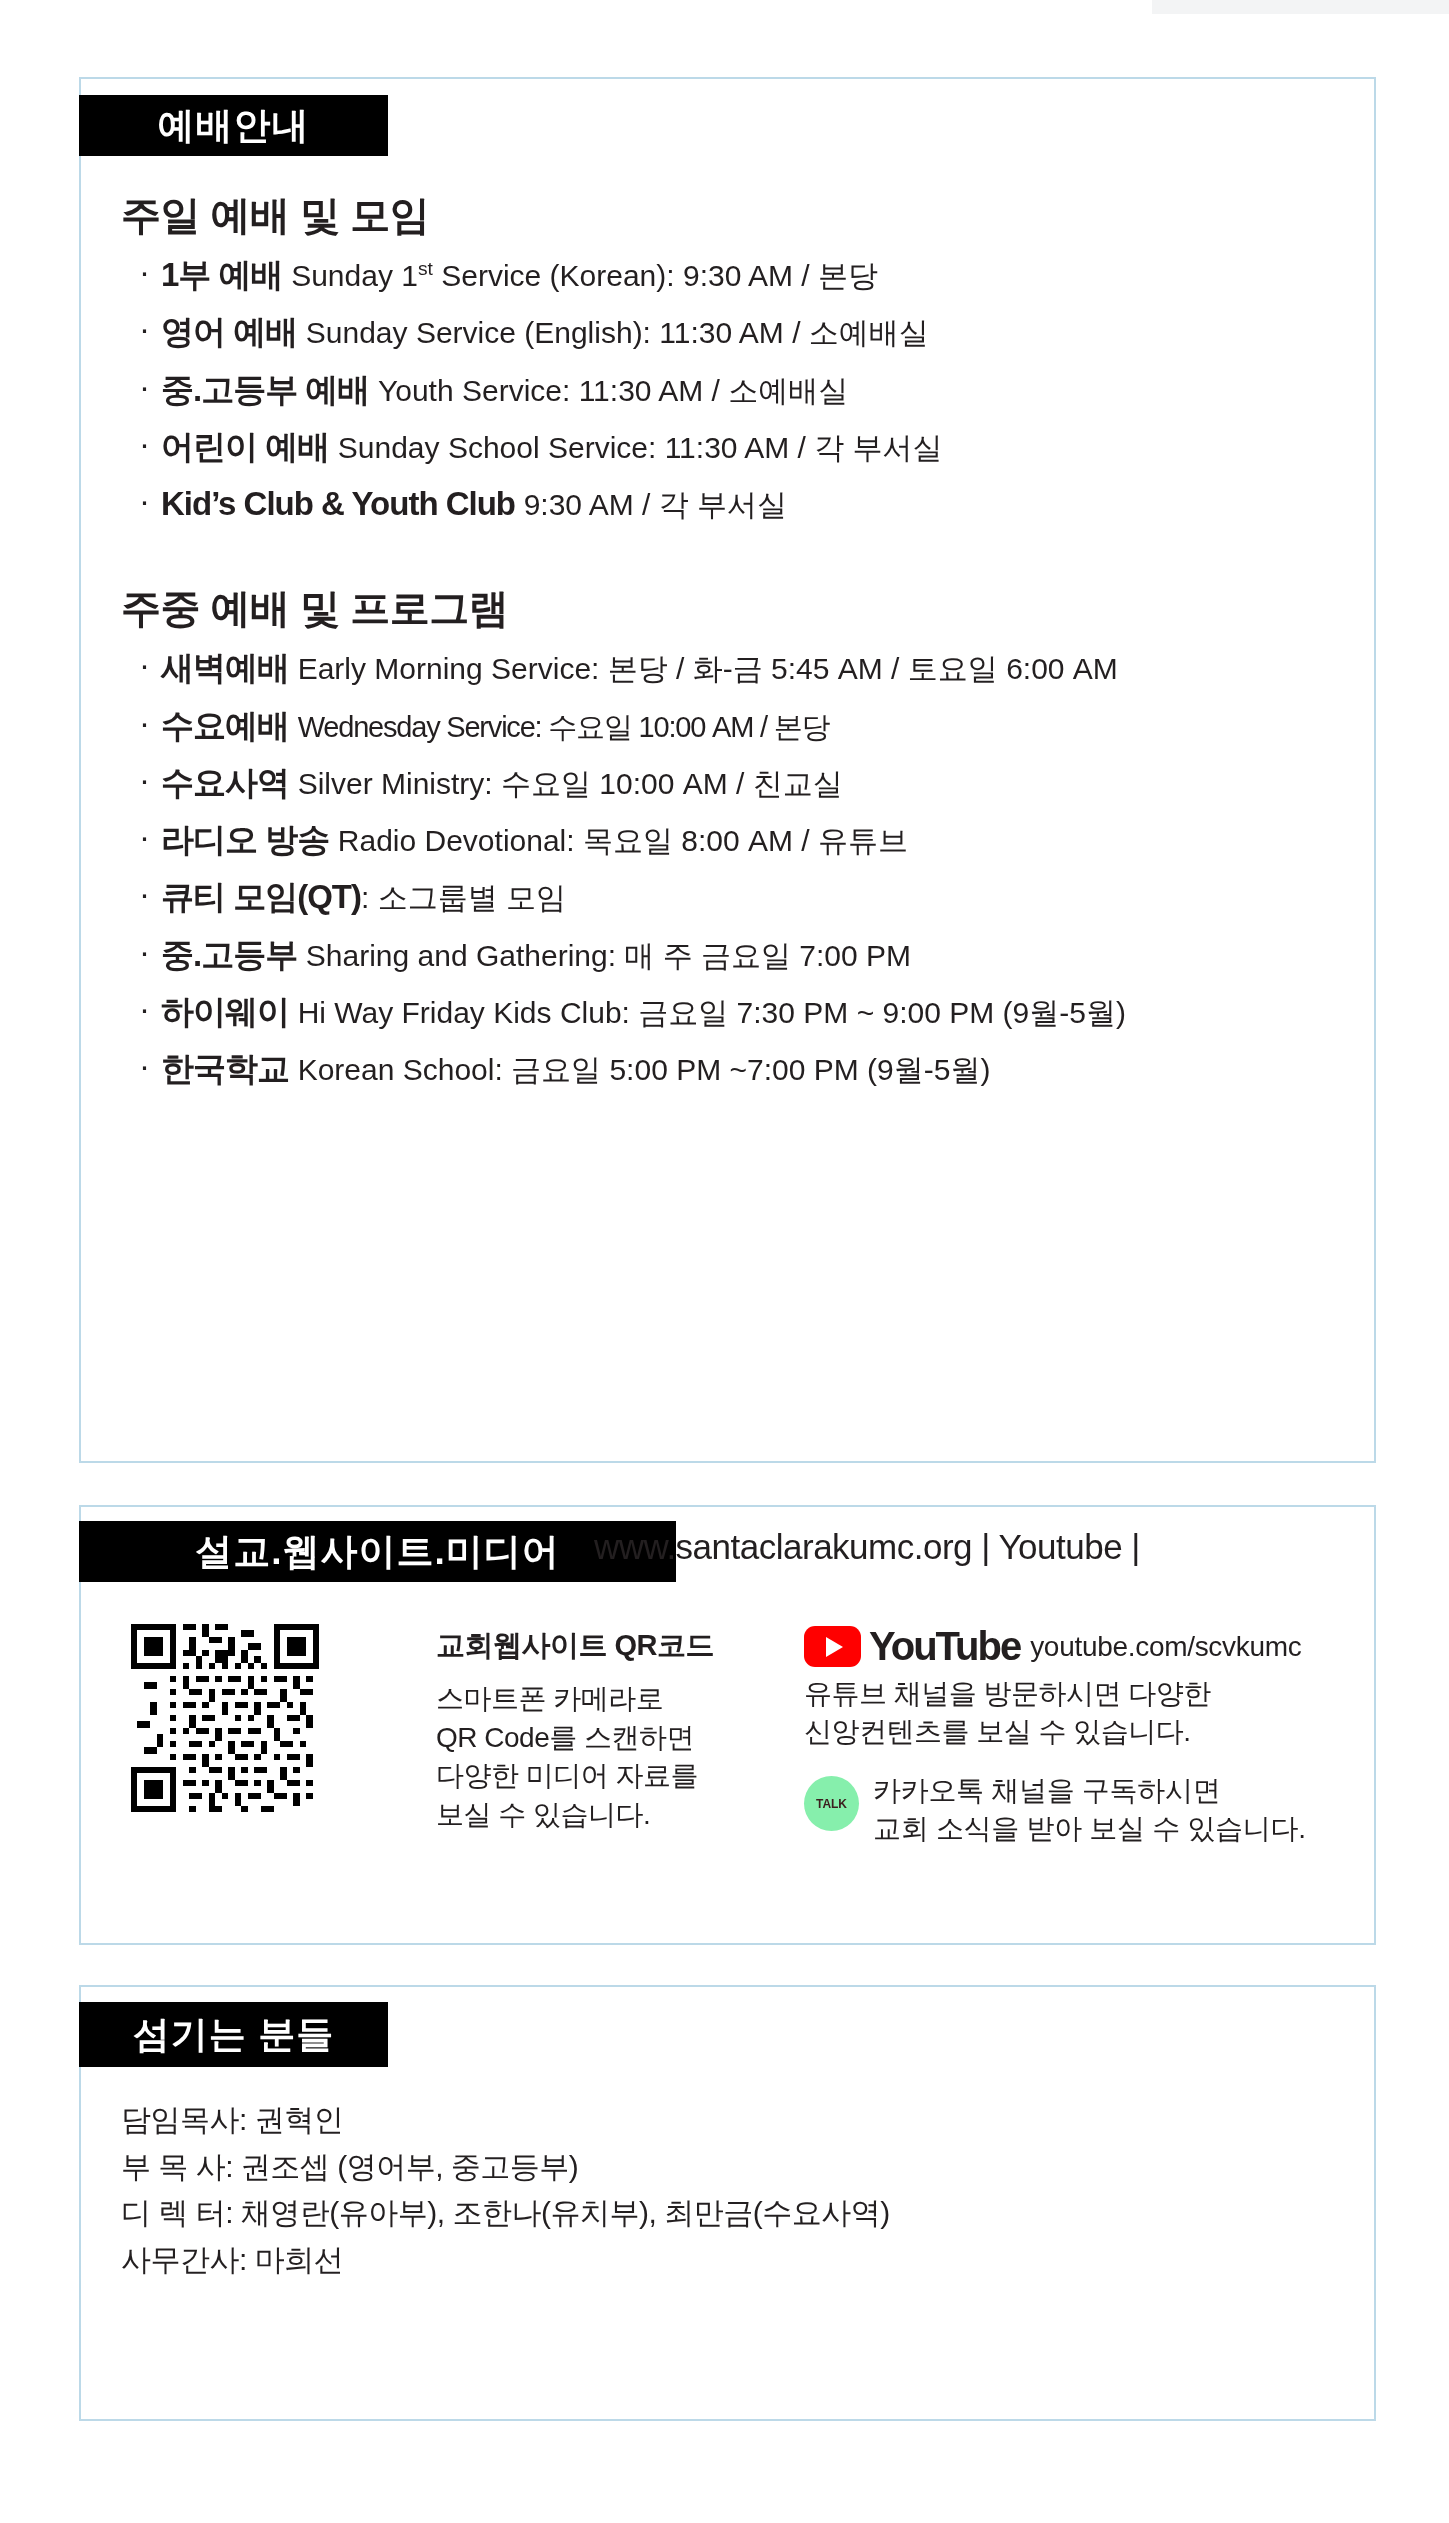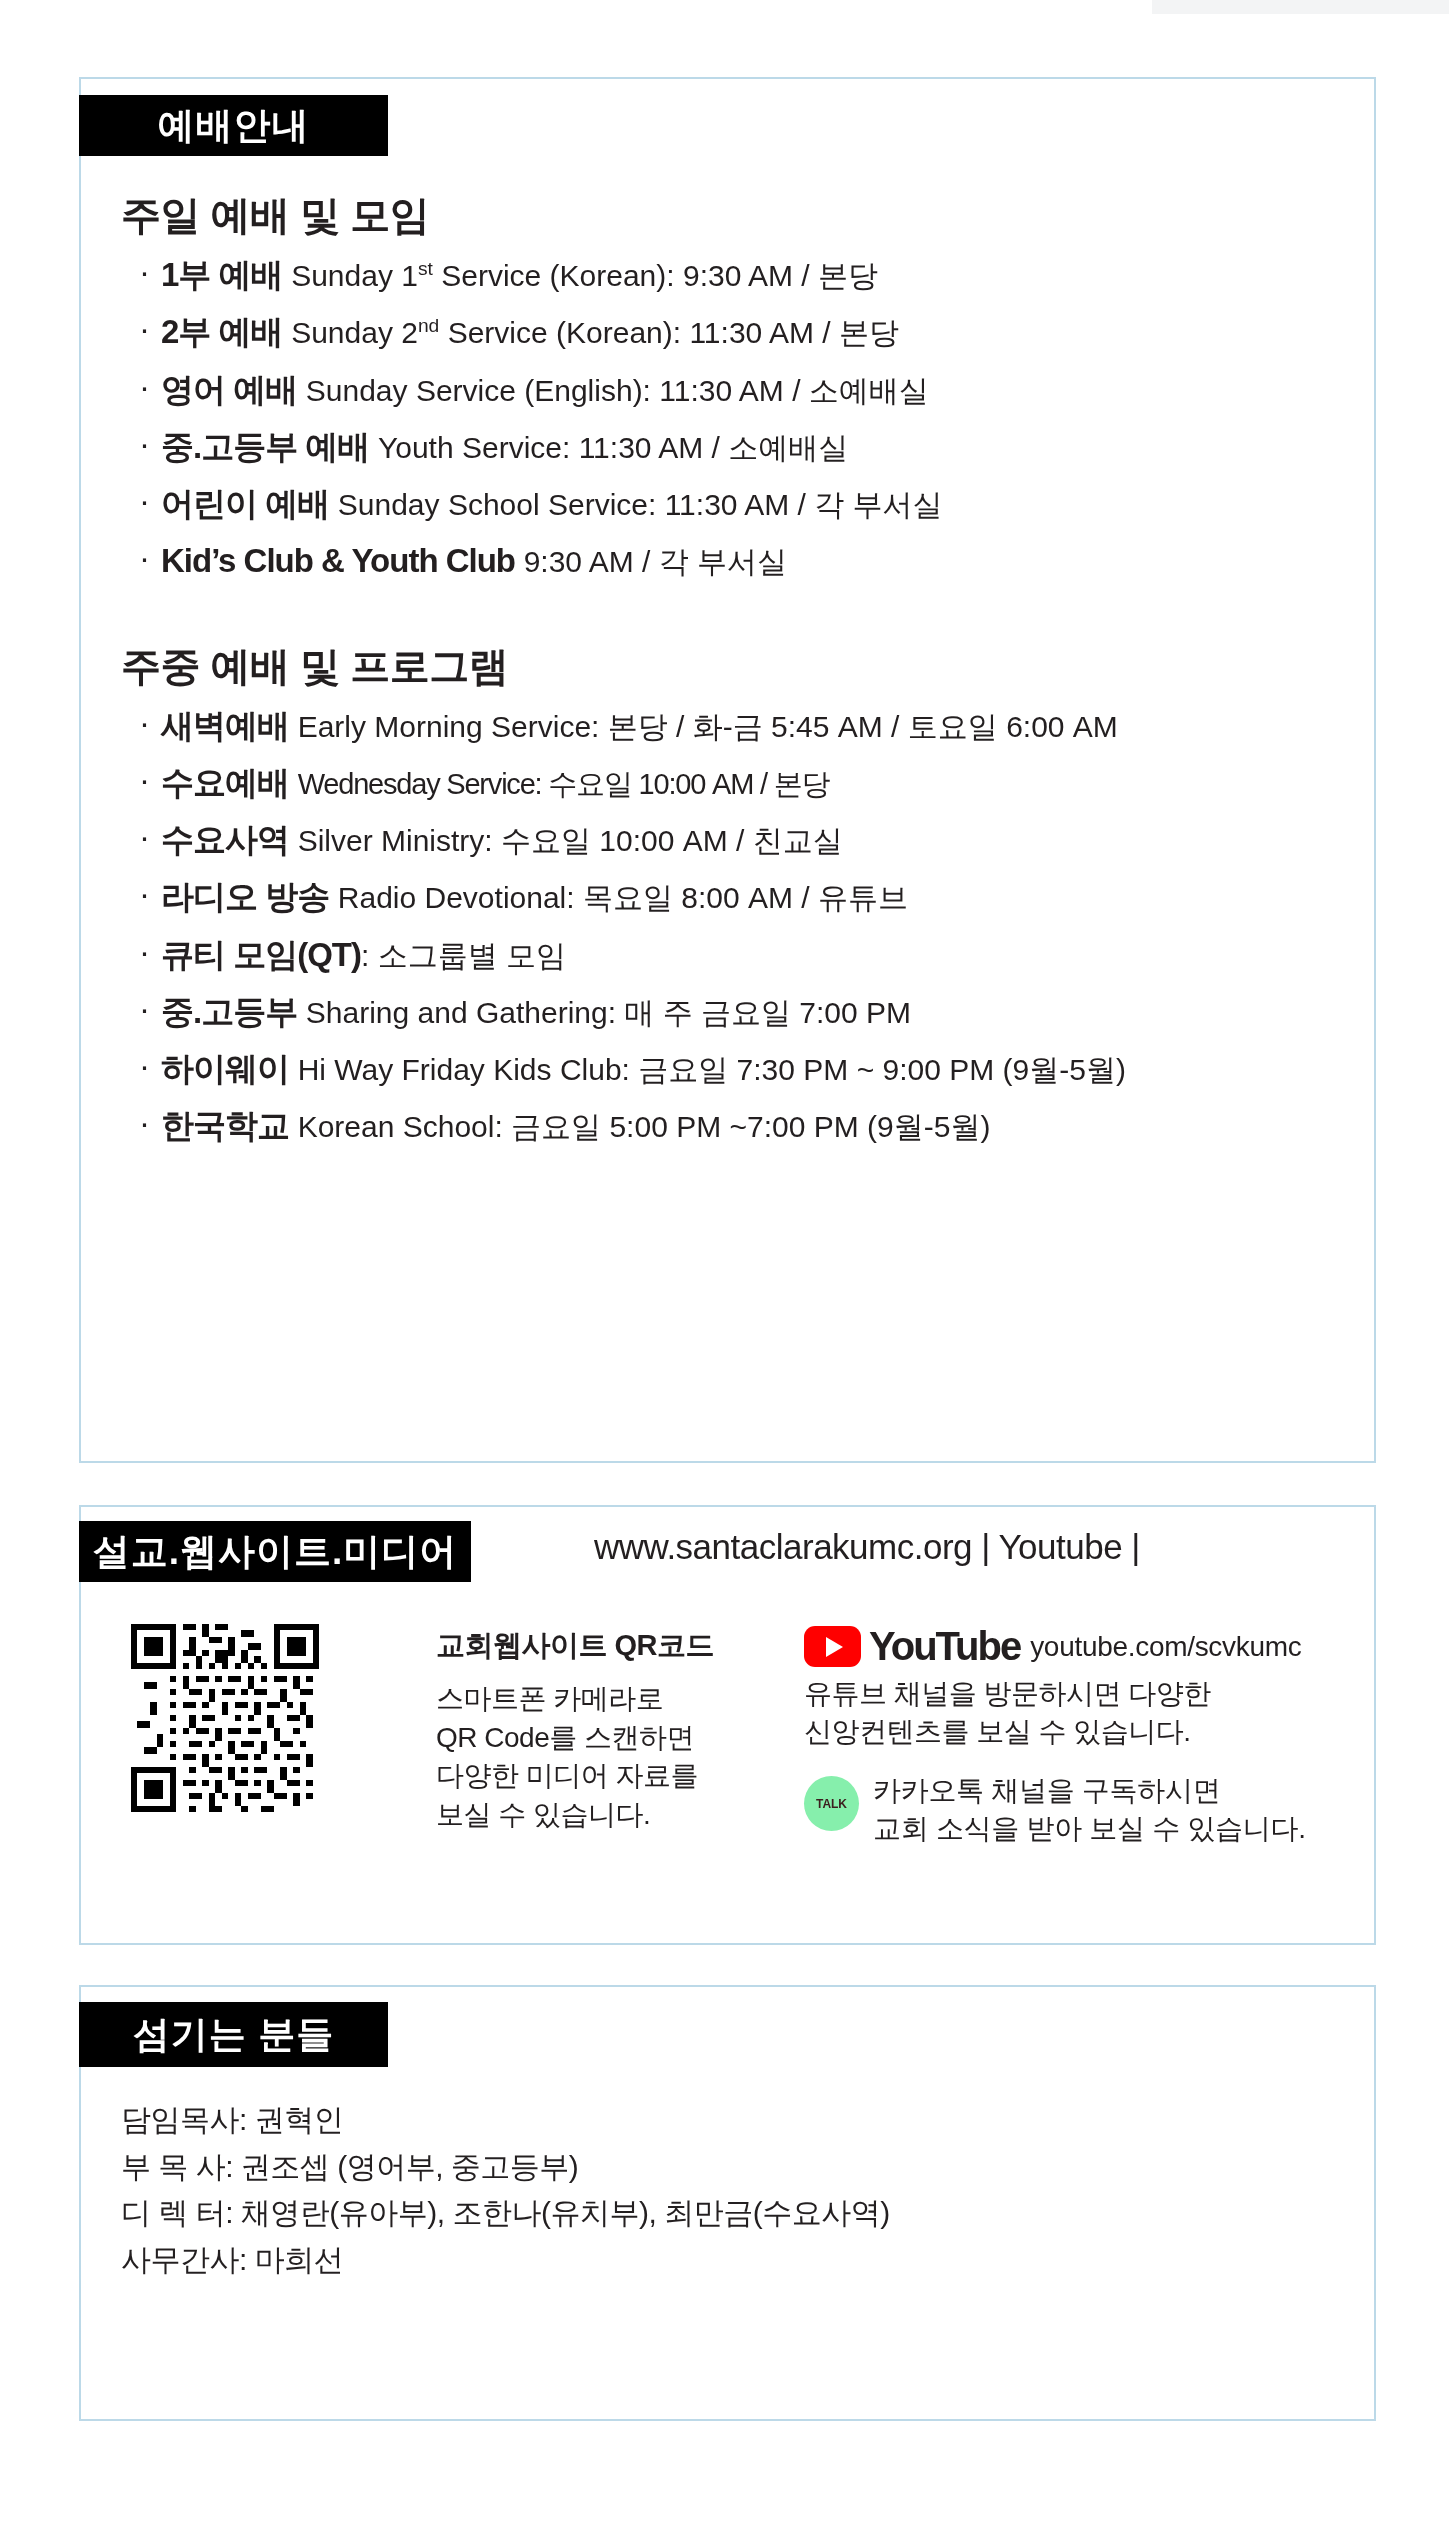--- a/index.html
+++ b/index.html
@@ -50,21 +50,21 @@
     font-weight: bold;
     letter-spacing: 1px;
     display: flex;
     align-items: center;
     justify-content: center;
     box-sizing: border-box;
     padding: 0 20px;
     white-space: nowrap;
   }
   .tab-worship { left: 79px;  top: 95px;   width: 309px; height: 61px; }
-  .tab-media   { left: 79px;  top: 1521px; width: 392px; height: 61px; }
+  .tab-media   { left: 79px;  top: 1521px; width: 597px; height: 61px; }
   .tab-staff   { left: 79px;  top: 2002px; width: 309px; height: 65px; }
 
   
   .worship-body {
     position: absolute;
     left: 121px;
     top: 188px;
     width: 1238px;
   }
   .group-title {
@@ -254,24 +254,20 @@
   <div class="section sec-worship"></div>
   <div class="tab tab-worship">예배안내</div>
 
   <div class="worship-body">
 
     <div class="group-title">주일 예배 및 모임</div>
     <ul class="items">
       <li>
         <span class="ko">1부 예배</span>
         <span class="en">Sunday 1</span><sup>st</sup><span class="en"> Service (Korean): 9:30 AM  / 본당</span>
-      </li>
-      <li>
-        <span class="ko">2부 예배</span>
-        <span class="en">Sunday 2</span><sup>nd</sup><span class="en"> Service (Korean): 11:30 AM / 본당</span>
       </li>
       <li>
         <span class="ko">영어 예배</span>
         <span class="en">Sunday Service (English): 11:30 AM / 소예배실</span>
       </li>
       <li>
         <span class="ko">중.고등부 예배</span>
         <span class="en">Youth Service: 11:30 AM / 소예배실</span>
       </li>
       <li>

